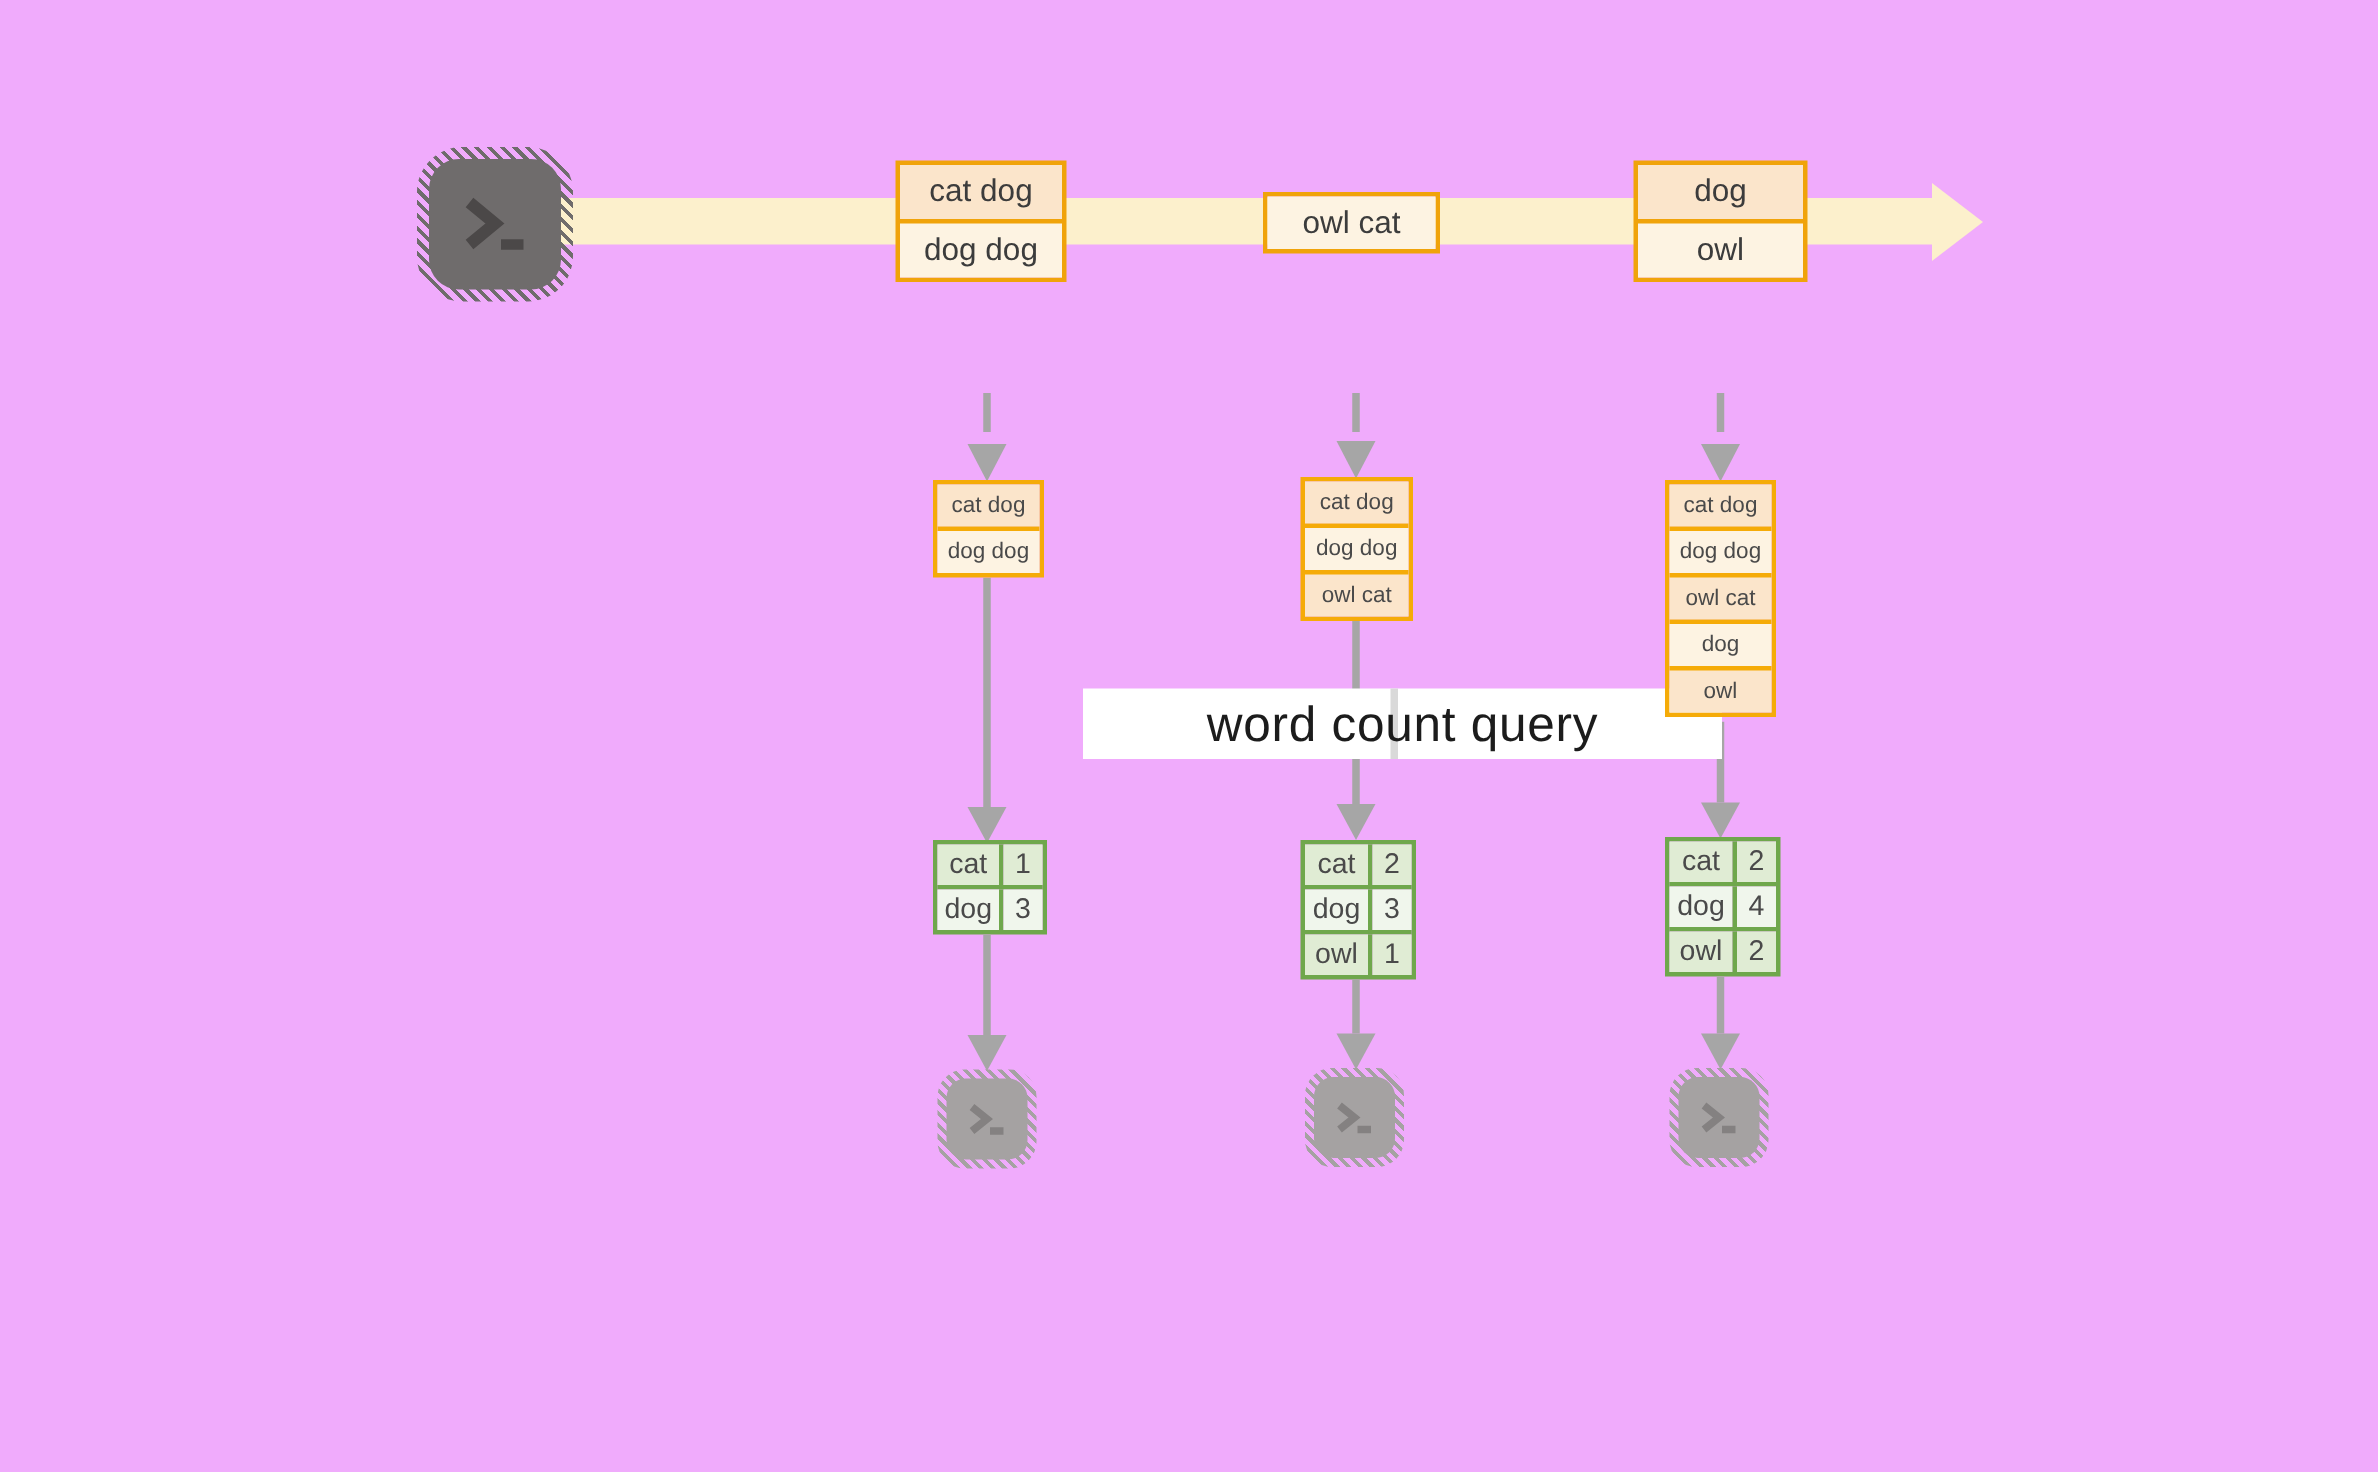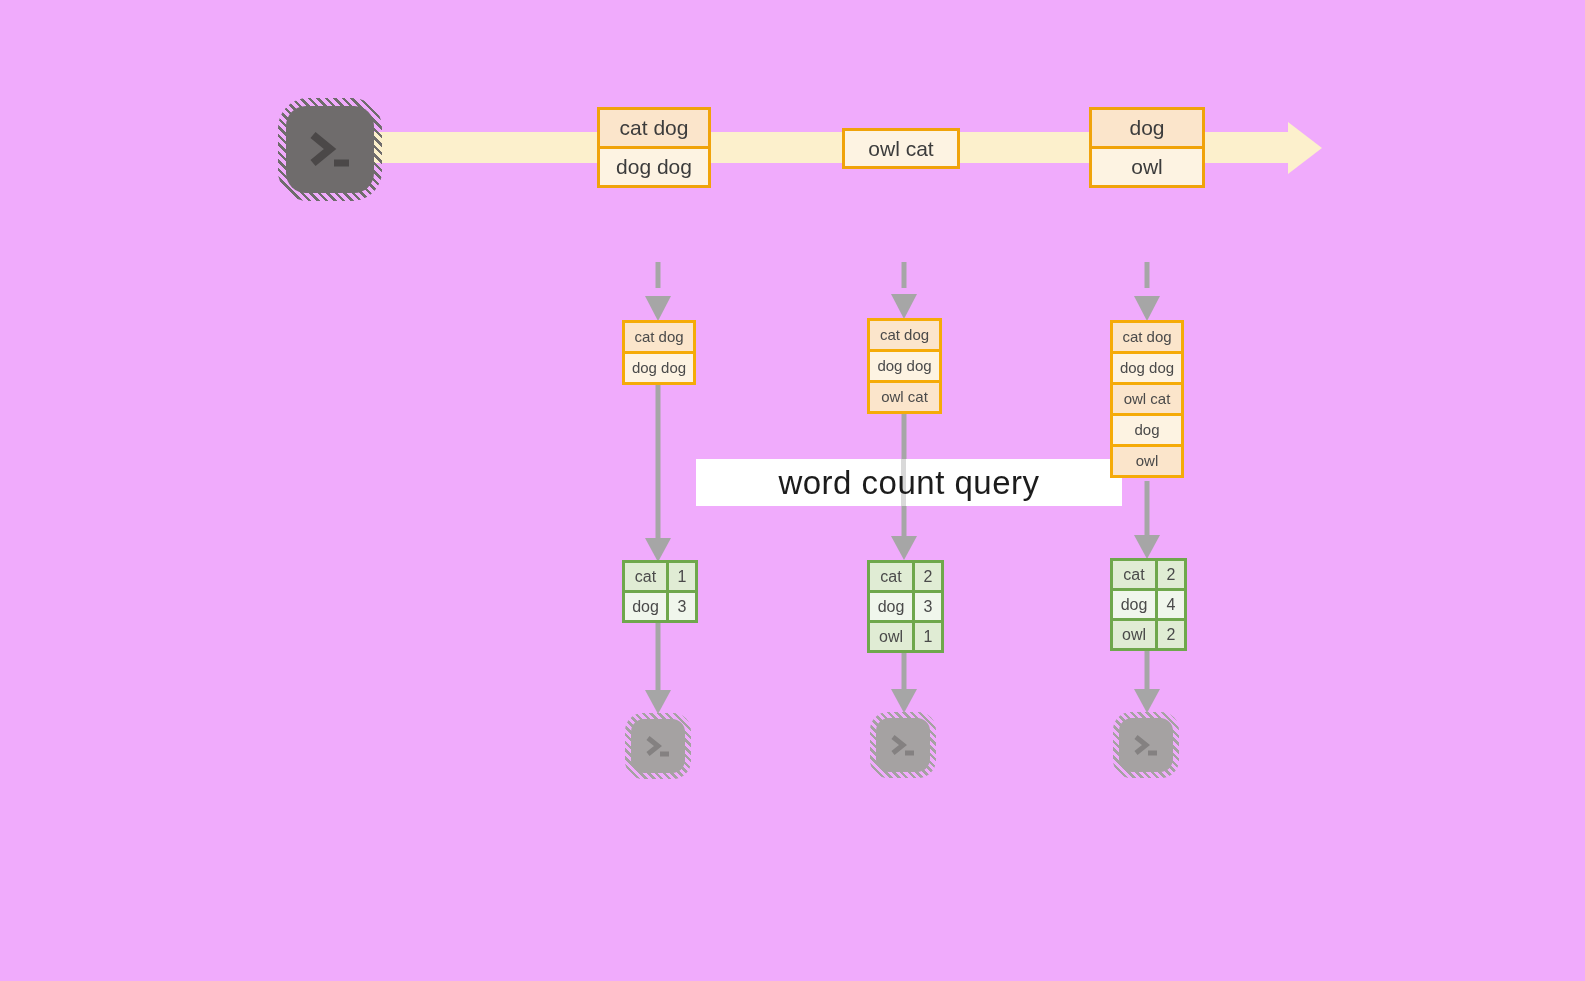--- a/index.html
+++ b/index.html
@@ -29,27 +29,27 @@
   .rrow.single{height:35px;line-height:35px;}
   .peach{background:#fbe5cb;}
   .cream{background:#fdf3e2;}
   
   .stack{position:absolute;border:3px solid #f5ab08;z-index:3;}
   .srow{height:28px;line-height:28px;text-align:center;font-size:15px;color:#4a4a4a;}
   .srow + .srow{border-top:3px solid #f5ab08;}
   
   .arr{position:absolute;z-index:1;}
   
-  .query-label{position:absolute;left:696px;top:459px;width:426px;height:47px;background:#ffffff;z-index:2;
+  .query-label{position:absolute;left:722px;top:459px;width:426px;height:47px;background:#ffffff;z-index:2;
     text-align:center;line-height:47px;font-size:33px;font-weight:300;color:#1c1c1c;letter-spacing:0.5px;}
   .label-line{position:absolute;left:205px;top:0;width:5px;height:47px;background:#d9d9d9;}
   .query-label span{position:relative;z-index:1;}
   
   .ctable{position:absolute;border:3px solid #6fa74c;z-index:1;}
-  .trow{display:flex;height:27px;line-height:27px;font-size:16px;color:#4a4a4a;}
+  .trow{display:flex;height:27px;line-height:27px;font-size:19px;color:#4a4a4a;}
   .trow + .trow{border-top:3px solid #6fa74c;}
   .tword{flex:1;text-align:center;}
   .tdiv{width:3px;background:#6fa74c;}
   .tcount{width:26px;text-align:center;}
   .rowdark .tword,.rowdark .tcount{background:#e0ecd4;}
   .rowlight .tword,.rowlight .tcount{background:#f0f6ec;}
 </style>
 </head>
 <body>
 

